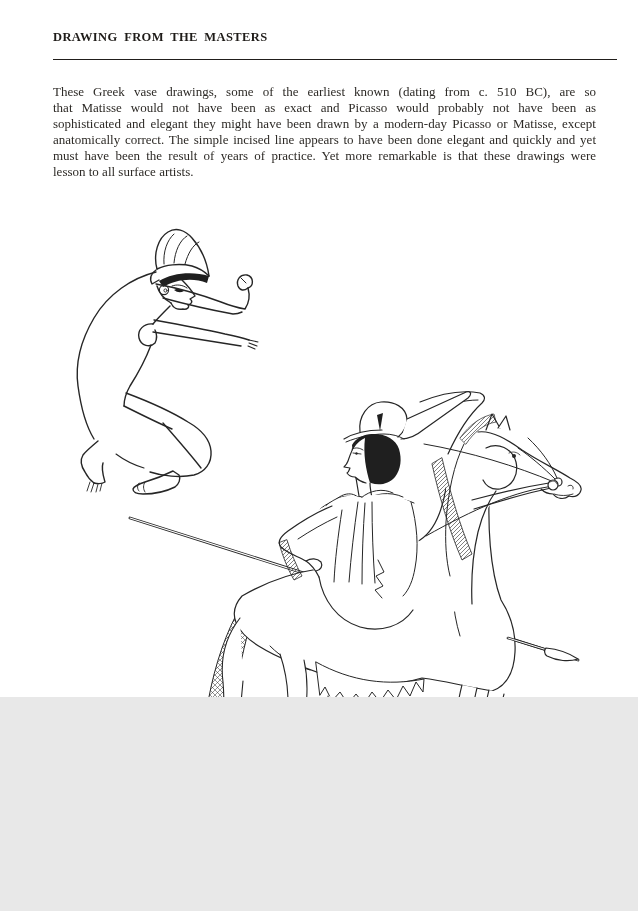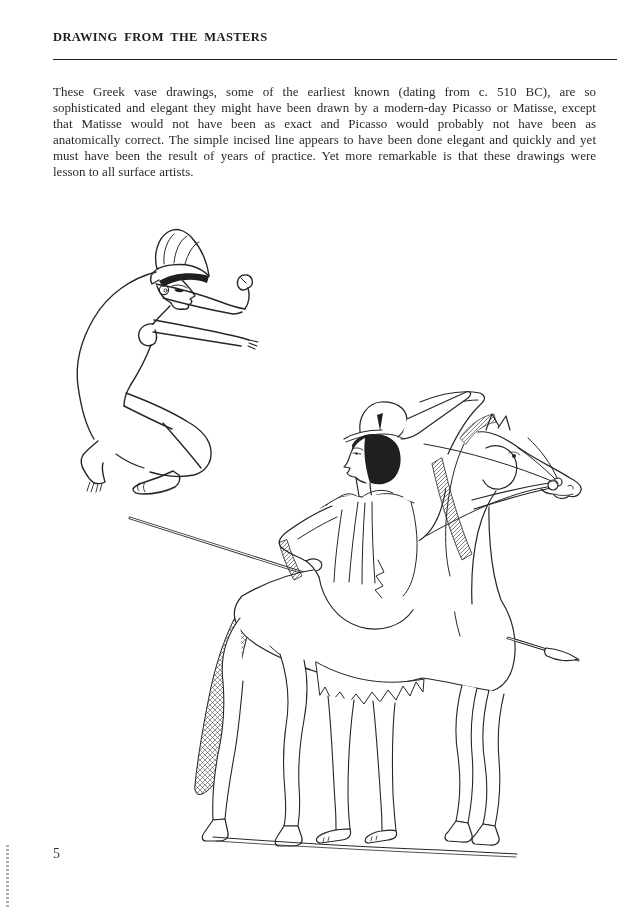--- a/index.html
+++ b/index.html
@@ -2,21 +2,21 @@
 <html style="--ink: #2d2a26; --line: #262626; --paper: #ffffff;"><head>
 <meta charset="utf-8">
 <style>
   :root{
     --ink:#2d2a26;
     --line:#262626;
     --paper:#ffffff;
   }
   html,body{margin:0;padding:0;background:#e8e8e8;}
   .page{
-    position:relative;width:638px;height:911px;margin:0 auto;
+    position:relative;width:638px;height:697px;margin:0 auto;
     background:var(--paper);overflow:hidden;
     font-family:"Liberation Serif","DejaVu Serif",serif;color:var(--ink);
   }
   .running-head{
     position:absolute;left:53px;top:30px;width:560px;
     font-size:12.5px;font-weight:bold;letter-spacing:.4px;word-spacing:3px;
     color:#1f1c19;
   }
   .rule{
     position:absolute;left:53px;top:59px;width:564px;height:1.4px;
@@ -44,22 +44,22 @@
 <body>
 
 <div class="page">
 
   <div class="running-head">DRAWING FROM THE MASTERS</div>
   <div class="rule"></div>
 
   <div class="text-block">
     <div>
         <div class="para-line">These Greek vase drawings, some of the earliest known (dating from c. 510 BC), are so</div>
+        <div class="para-line">that Matisse would not have been as exact and Picasso would probably not have been as</div>
         <div class="para-line">sophisticated and elegant they might have been drawn by a modern-day Picasso or Matisse, except</div>
-        <div class="para-line">that Matisse would not have been as exact and Picasso would probably not have been as</div>
         <div class="para-line">anatomically correct. The simple incised line appears to have been done elegant and quickly and yet</div>
         <div class="para-line">must have been the result of years of practice. Yet more remarkable is that these drawings were</div>
         <div class="para-line">lesson to all surface artists.</div>
       </div>
   </div>
 
   <svg class="fig fig-dancer" viewBox="0 0 200 280" role="img" aria-label="Greek vase line drawing of a crouching dancer wearing a cap, arms extended">
     <g stroke="#262626" fill="none" stroke-width="1.4" stroke-linecap="round" stroke-linejoin="round">
 
       <path d="M97,44 C93,29 98,13 108,7 C116,2 125,5 132,13 C141,23 147,37 149,51"></path>

